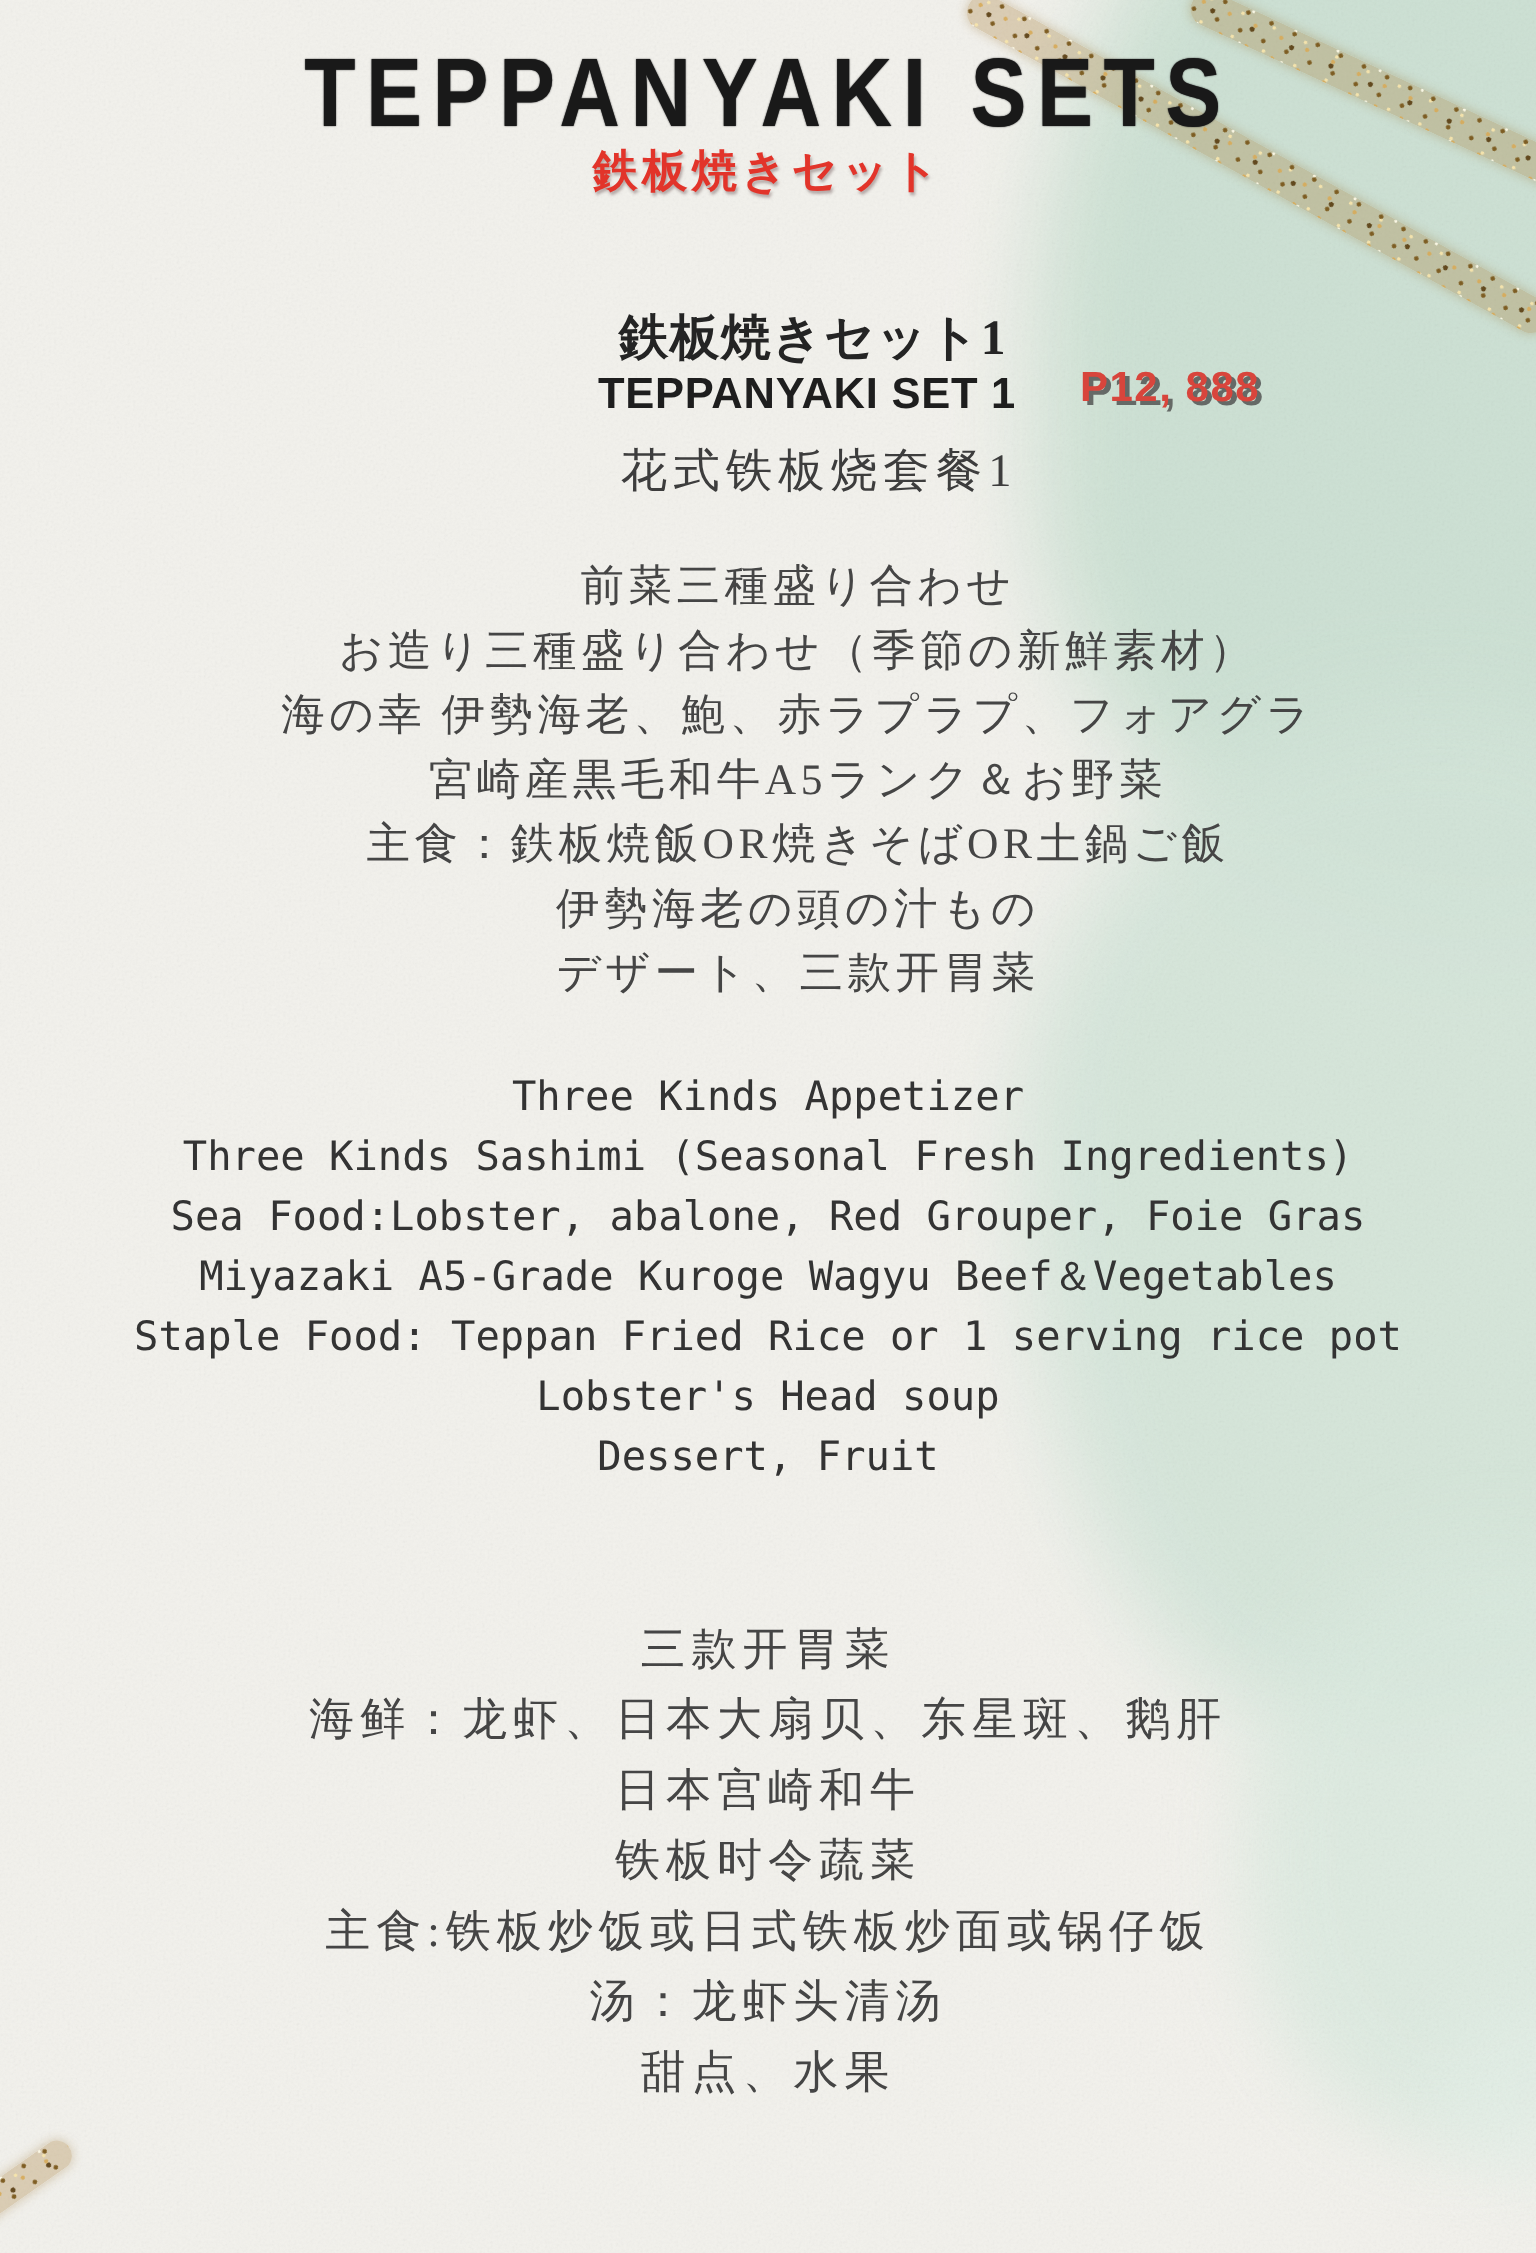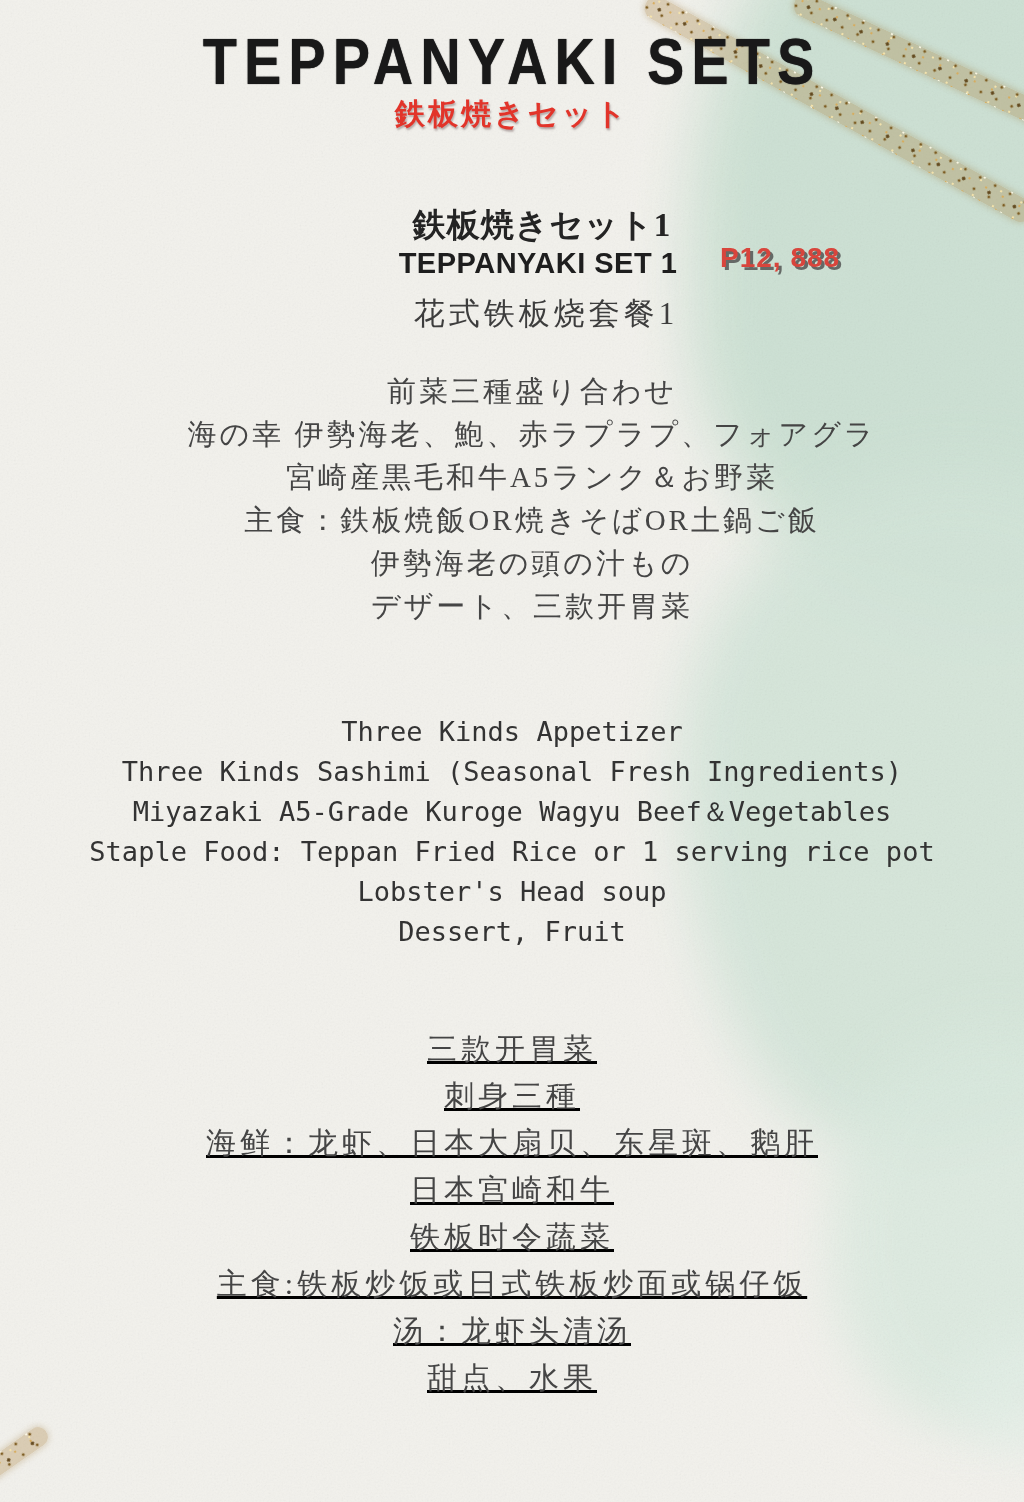--- a/index.html
+++ b/index.html
@@ -73,21 +73,21 @@
   .block-jp{top:370px;}
   .block-jp .line{
     font-family:"Liberation Serif","DejaVu Serif",serif;
     font-size:29px;line-height:43px;letter-spacing:3px;color:#454545;padding-left:40px;
   }
   .block-en{top:712px;}
   .block-en .line{
     font-family:"DejaVu Sans Mono","Liberation Mono",monospace;
     font-size:27px;line-height:40px;letter-spacing:0;color:#333333;
   }
-  .block-cn{top:1025px;text-decoration:underline;}
+  .block-cn{top:1076px;}
   .block-cn .line{
     font-family:"Liberation Serif","DejaVu Serif",serif;
     font-size:30px;line-height:47px;letter-spacing:4px;color:#454545;
   }
 </style>
 </head>
 <body>
 
 <div class="page">
 
@@ -122,39 +122,40 @@
     <div class="abs set-name-en">
       <span>TEPPANYAKI SET 1</span>
     </div>
     <div class="set-price">P12, 888</div>
     <div class="abs set-name-cn">
       <span>花式铁板烧套餐1</span>
     </div>
 
     <div class="menu-block block-jp">
       <div class="line">前菜三種盛り合わせ</div>
+      <div class="line">お造り三種盛り合わせ（季節の新鮮素材）</div>
       <div class="line">海の幸 伊勢海老、鮑、赤ラプラプ、フォアグラ</div>
       <div class="line">宮崎産黒毛和牛A5ランク＆お野菜</div>
       <div class="line">主食：鉄板焼飯OR焼きそばOR土鍋ご飯</div>
       <div class="line">伊勢海老の頭の汁もの</div>
       <div class="line">デザート、三款开胃菜</div>
     </div>
 
     <div class="menu-block block-en">
       <div class="line">Three Kinds Appetizer</div>
       <div class="line">Three Kinds Sashimi (Seasonal Fresh Ingredients)</div>
+      <div class="line">Sea Food:Lobster, abalone, Red Grouper, Foie Gras</div>
       <div class="line">Miyazaki A5-Grade Kuroge Wagyu Beef＆Vegetables</div>
       <div class="line">Staple Food: Teppan Fried Rice or 1 serving rice pot</div>
       <div class="line">Lobster's Head soup</div>
       <div class="line">Dessert, Fruit</div>
     </div>
 
     <div class="menu-block block-cn">
       <div class="line">三款开胃菜</div>
-      <div class="line">刺身三種</div>
       <div class="line">海鲜：龙虾、日本大扇贝、东星斑、鹅肝</div>
       <div class="line">日本宫崎和牛</div>
       <div class="line">铁板时令蔬菜</div>
       <div class="line">主食:铁板炒饭或日式铁板炒面或锅仔饭</div>
       <div class="line">汤：龙虾头清汤</div>
       <div class="line">甜点、水果</div>
     </div>
 
   </div>
 </div>

